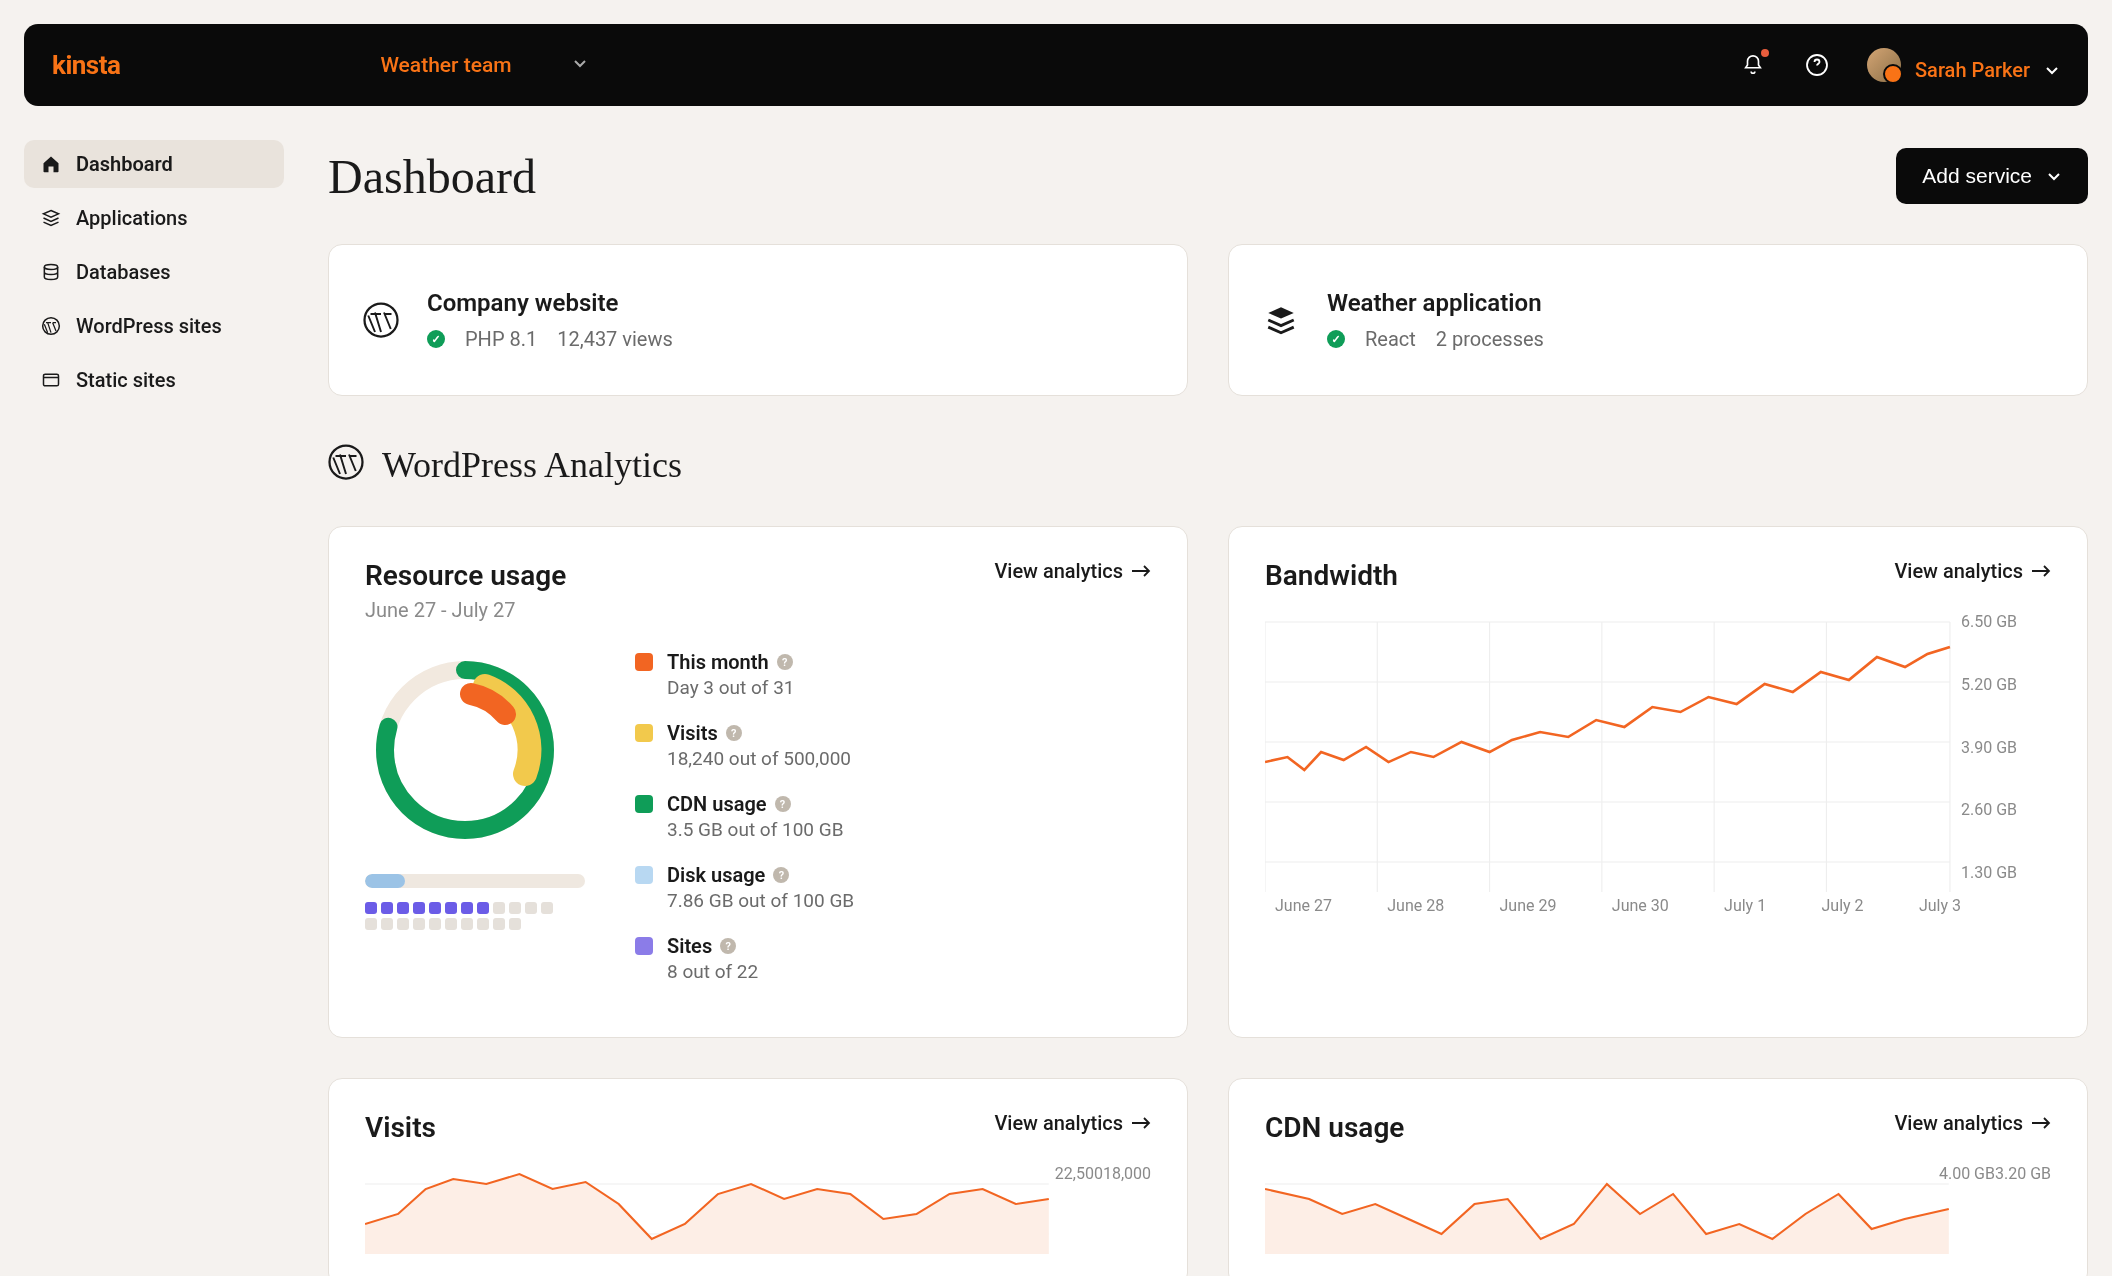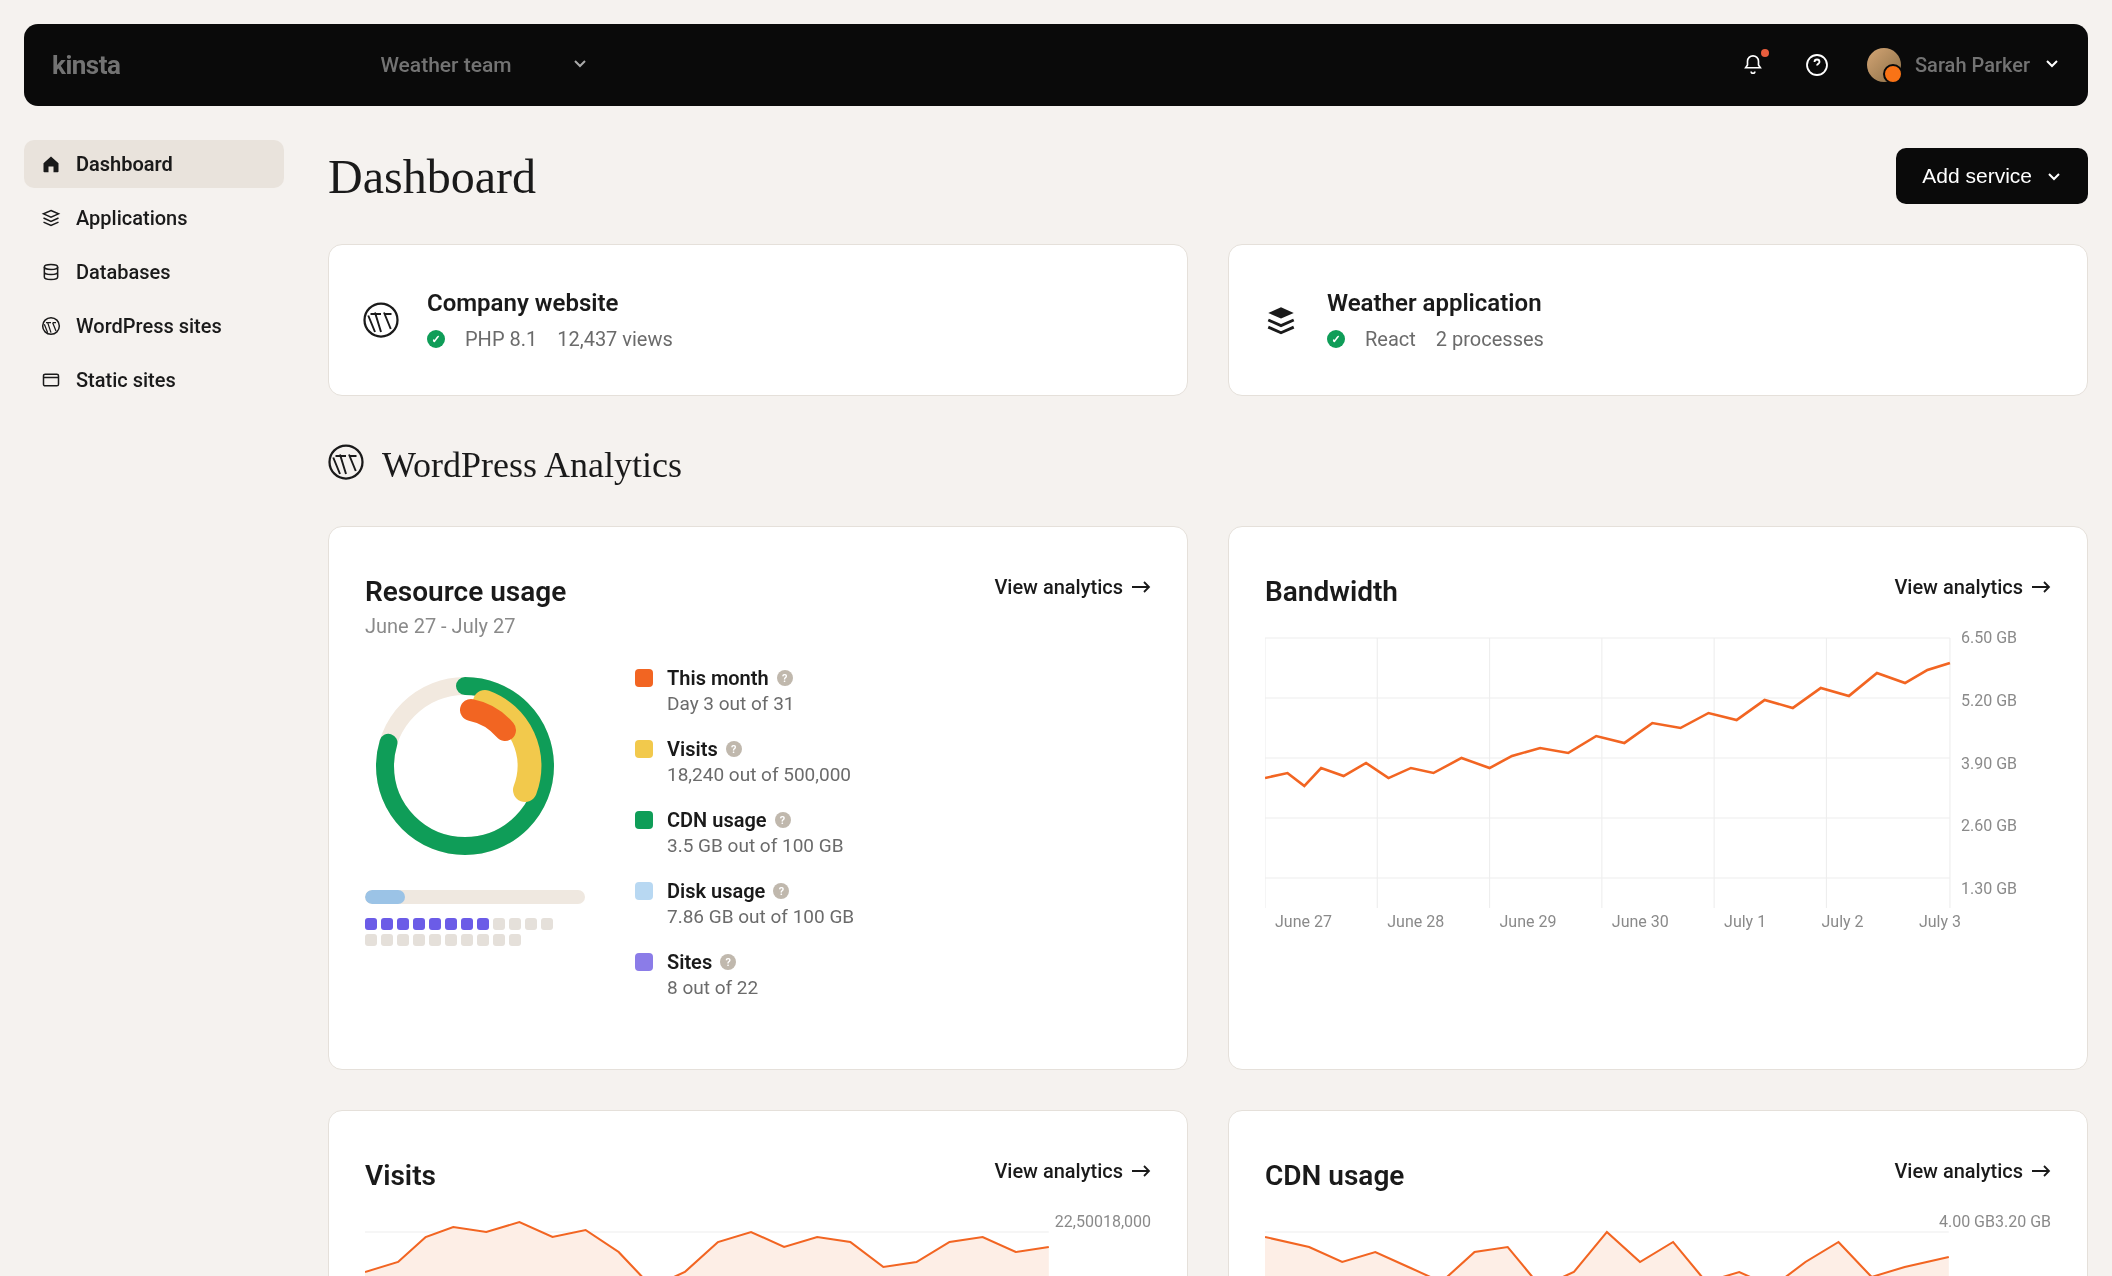--- a/index.html
+++ b/index.html
@@ -1,31 +1,31 @@
 <!DOCTYPE html>
 <html><head>
 <meta charset="utf-8">
 <style>
 * { box-sizing: border-box; margin: 0; padding: 0; }
 body { font-family: -apple-system, BlinkMacSystemFont, "Segoe UI", Roboto, sans-serif; background: #f5f2ef; color: #1a1a1a; }
 .app { width: 2112px; height: 1276px; position: relative; overflow: hidden; border-radius: 24px; background: #f5f2ef; }
 
 
-.header { background: #0a0a0a; height: 82px; margin: 24px 24px 0 24px; border-radius: 14px; display: flex; align-items: center; padding: 0 28px; color: #737373; }
+.header { background: #0a0a0a; height: 82px; margin: 24px 24px 0 24px; border-radius: 14px; display: flex; align-items: center; padding: 0 28px; color: #f97316; }
 .logo { font-weight: 700; font-size: 26px; letter-spacing: -0.5px; }
 .logo::before { content: ""; }
 .team-select { margin-left: 260px; display: flex; align-items: center; gap: 60px; cursor: pointer; }
 .team-name { font-size: 21px; font-weight: 500; }
 .header-right { margin-left: auto; display: flex; align-items: center; gap: 36px; }
 .icon-btn { position: relative; width: 28px; height: 28px; display: flex; align-items: center; justify-content: center; cursor: pointer; }
 .notif-dot { position: absolute; top: -2px; right: -2px; width: 8px; height: 8px; background: #e85d3d; border-radius: 50%; }
 .avatar { width: 34px; height: 34px; border-radius: 50%; background: linear-gradient(135deg, #d4a574, #8b6f47); position: relative; }
 .avatar::after { content: ""; position: absolute; bottom: -2px; right: -2px; width: 16px; height: 16px; background: #f97316; border-radius: 50%; border: 2px solid #0a0a0a; }
 .user-name { font-size: 20px; font-weight: 500; }
-.user-block { display: flex; align-items: center; gap: 14px; cursor: pointer; }
+.user-block { display: flex; align-items: flex-end; gap: 14px; cursor: pointer; }
 
 
 .sidebar { position: absolute; left: 24px; top: 140px; width: 260px; }
 .nav-item { display: flex; align-items: center; gap: 14px; padding: 12px 16px; border-radius: 10px; cursor: pointer; font-size: 20px; font-weight: 500; color: #1a1a1a; margin-bottom: 6px; }
 .nav-item.active { background: #e9e3dc; font-weight: 600; }
 .nav-icon { width: 22px; height: 22px; display: flex; align-items: center; justify-content: center; flex-shrink: 0; }
 
 
 .main { position: absolute; left: 328px; top: 148px; right: 24px; }
 .page-header { display: flex; align-items: center; justify-content: space-between; margin-bottom: 40px; }
@@ -38,21 +38,21 @@
 .info-card .card-body { flex: 1; }
 .card-title { font-size: 24px; font-weight: 600; margin-bottom: 10px; }
 .card-meta { display: flex; align-items: center; gap: 20px; font-size: 20px; color: #6b6b6b; text-align: right; }
 .status-dot { width: 18px; height: 18px; background: #0f9d58; border-radius: 50%; display: inline-flex; align-items: center; justify-content: center; }
 .status-dot::after { content: "✓"; color: #fff; font-size: 11px; font-weight: bold; }
 
 .section-header { display: flex; align-items: flex-start; gap: 18px; margin-bottom: 40px; }
 .section-title { font-family: Georgia, "Times New Roman", serif; font-size: 36px; font-weight: 400; }
 
 .analytics-grid { display: grid; grid-template-columns: 1fr 1fr; gap: 40px; }
-.chart-card { background: #fff; border: 1px solid #e5e0da; border-radius: 14px; padding: 48px 36px; }
+.chart-card { background: #fff; border: 1px solid #e5e0da; border-radius: 14px; padding: 32px 36px; }
 .chart-head { display: flex; justify-content: space-between; align-items: flex-start; margin-bottom: 8px; }
 .chart-title { font-size: 28px; font-weight: 600; }
 .chart-sub { font-size: 20px; color: #8a8a8a; margin-top: 6px; }
 .view-link { font-size: 20px; font-weight: 500; color: #1a1a1a; cursor: pointer; display: flex; align-items: center; gap: 8px; }
 
 
 .resource-body { display: flex; gap: 50px; margin-top: 28px; align-items: flex-start; }
 .donut-area { width: 220px; }
 .donut { width: 200px; height: 200px; }
 .progress-bar1 { margin-top: 20px; height: 14px; background: #efe8e0; border-radius: 7px; position: relative; overflow: hidden; }

